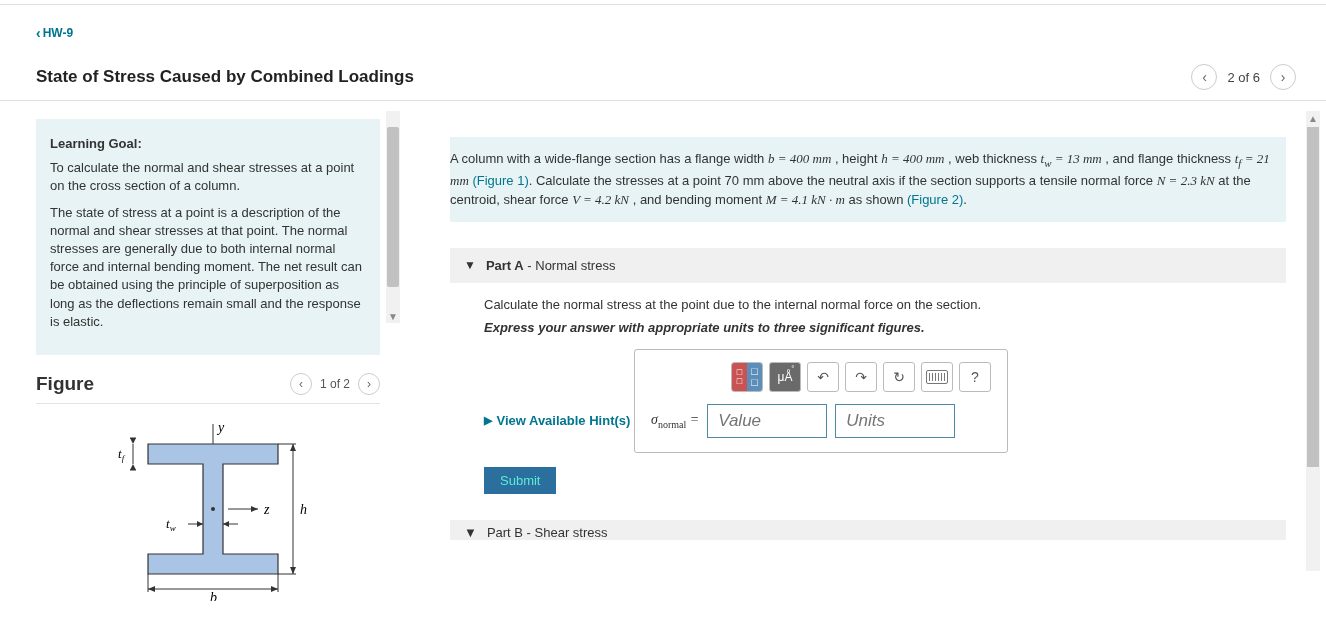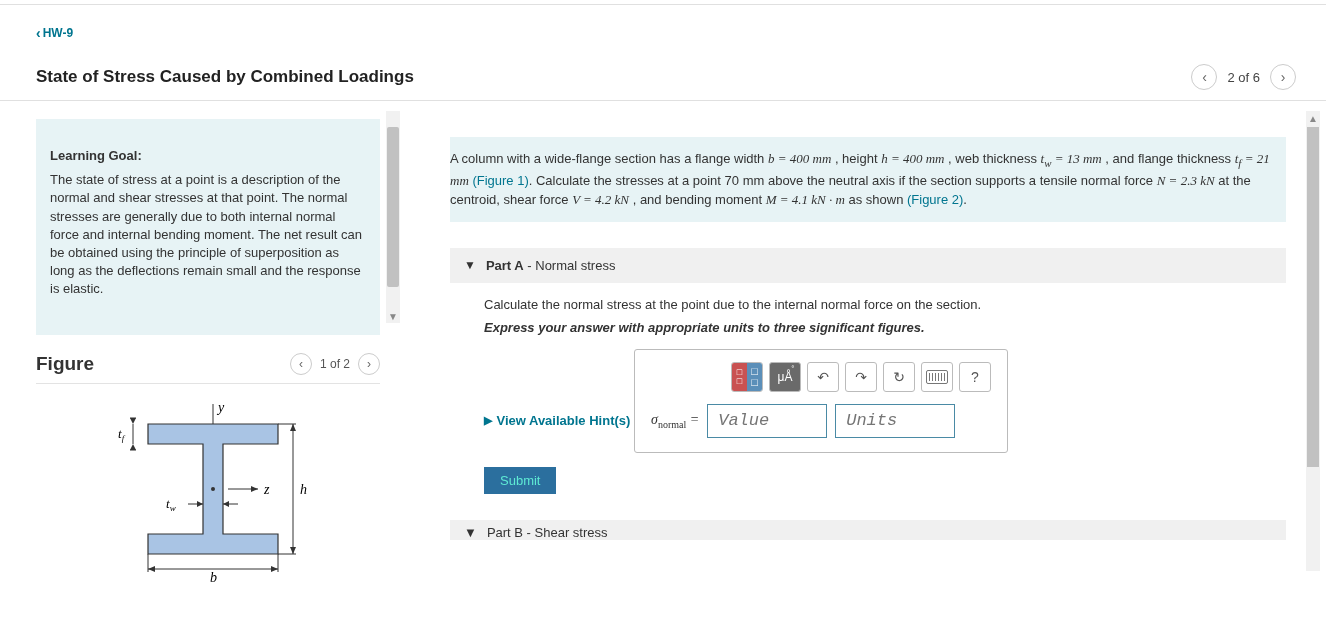--- a/index.html
+++ b/index.html
@@ -12,21 +12,21 @@
   .title-row { display: flex; justify-content: space-between; align-items: center; margin-top: 23px; }
   .title { font-size: 17px; font-weight: bold; color: #222; }
   .pager { display: flex; align-items: center; gap: 10px; color: #444; font-size: 13px; }
   .pager-btn { width: 26px; height: 26px; border: 1px solid #ccc; border-radius: 50%; display: flex; align-items: center; justify-content: center; color: #666; cursor: pointer; font-size: 14px; background: #fff; }
   .body-area { display: flex; height: 500px; }
   .left-col { width: 400px; border-right: 0px solid #ddd; position: relative; }
   .left-scroll { height: 500px; overflow-y: hidden; padding: 18px 20px 0 36px; }
   .vscroll-track { position: absolute; right: 0; top: 10px; width: 14px; height: 210px; background: #f1f1f1; border-radius: 2px; }
   .vscroll-thumb { position: absolute; right: 1px; top: 26px; width: 12px; height: 160px; background: #c1c1c1; border-radius: 2px; }
   .vscroll-arrow { position:absolute; right:0; width:14px; height:14px; display:flex; align-items:center; justify-content:center; color:#888; font-size:10px; background:#f1f1f1;}
-  .info-box { background: #e7f3f5; padding: 28px 14px; color: #333; line-height: 1.4; }
+  .info-box { background: #e7f3f5; padding: 16px 14px; color: #333; line-height: 1.4; }
   .info-box .lg { font-weight: bold; margin-bottom: 6px; }
   .info-box p { margin-bottom: 8px; }
   .fig-head { display: flex; justify-content: space-between; align-items: center; margin-top: 18px; border-bottom:1px solid #e3e3e3; padding-bottom:8px;}
   .fig-title { font-weight: bold; font-size: 19px; }
   .fig-pager { display: flex; align-items: center; gap: 8px; font-size: 12px; color: #555; }
   .fig-pager .pager-btn { width: 22px; height: 22px; font-size: 12px; }
   .figure-svg { display: block; margin: 10px auto 0; }
   .right-col { flex: 1; position: relative; padding: 36px 40px 0 50px; }
   .right-scroll-track { position:absolute; right:6px; top:10px; width:14px; height:460px; background:#f1f1f1;}
   .right-scroll-thumb { position:absolute; right:7px; top:26px; width:12px; height:340px; background:#c1c1c1;}
@@ -43,21 +43,21 @@
   .answer-box { border: 1px solid #bbb; border-radius: 3px; display:inline-block; padding: 12px 16px 14px; }
   .toolbar { display:flex; align-items:center; gap:6px; margin-left:80px; margin-bottom:12px;}
   .tbtn { width:32px; height:30px; border:1px solid #bbb; border-radius:3px; display:flex; align-items:center; justify-content:center; color:#555; background:#fff; font-size:14px;}
   .tbtn.half { display:flex; padding:0; overflow:hidden;}
   .tbtn.half .l { width:50%; height:100%; background:#c95252; display:flex; align-items:center; justify-content:center; color:#fff; font-size:9px; flex-direction:column; line-height:1;}
   .tbtn.half .r { width:50%; height:100%; background:#5b8fb9; display:flex; align-items:center; justify-content:center; color:#fff; font-size:11px; flex-direction:column; line-height:1;}
   .tbtn.ua { background:#6a6a6a; color:#ffffff; font-size:12px;}
   .eq-row { display:flex; align-items:center; gap:8px; }
   .sigma-lbl { font-family: 'Times New Roman', serif; font-style: italic; font-size:14px; color:#333;}
   .sigma-lbl sub { font-size: 10px; font-style: normal;}
-  .in-val, .in-unit { height:34px; border:1px solid #4a8aa5; padding:0 10px; font-size:17px; font-family:Liberation Mono, monospace; font-style:italic; color:#888; background:#fff; outline:none;}
+  .in-val, .in-unit { height:34px; border:1px solid #4a8aa5; padding:0 10px; font-size:17px; font-family:Liberation Sans, sans-serif; font-style:italic; color:#888; background:#fff; outline:none;}
   .in-val { width:120px; }
   .in-unit { width:120px; }
   .submit-btn { margin-top:14px; background:#2b6f9e; color:#5eead4; border:none; padding:6px 16px; font-size:13px; cursor:pointer;}
   .part-header2 { background: #f0f0f0; padding: 6px 14px 0; margin-top: 26px; display:flex; align-items:center; gap:10px; height:20px; overflow:hidden;}
   .rm { font-family: 'Times New Roman', serif; }
   .it { font-style: italic; }
   .kbd-icon { display:inline-block; border:1px solid #777; width:22px; height:14px; border-radius:2px; position:relative;}
   .kbd-icon::before{content:""; position:absolute; left:2px; right:2px; top:2px; bottom:2px; background:repeating-linear-gradient(90deg,#777 0 1px, transparent 1px 3px);}
 </style>
 </head>
@@ -85,20 +85,21 @@
 
     <div class="left-col">
       <div class="vscroll-arrow" style="top:10px;">▲</div>
       <div class="vscroll-track"></div>
       <div class="vscroll-thumb"></div>
       <div class="vscroll-arrow" style="top:208px;">▼</div>
 
       <div class="left-scroll">
         <div class="info-box">
           <div class="lg">Learning Goal:</div>
+          <p>To calculate the normal and shear stresses at a point on the cross section of a column.</p>
           <p>The state of stress at a point is a description of the normal and shear stresses at that point. The normal stresses are generally due to both internal normal force and internal bending moment. The net result can be obtained using the principle of superposition as long as the deflections remain small and the response is elastic.</p>
         </div>
 
         <div class="fig-head">
           <div class="fig-title">Figure</div>
           <div class="fig-pager">
             <div class="pager-btn">‹</div>
             <span>1 of 2</span>
             <div class="pager-btn">›</div>
           </div>

